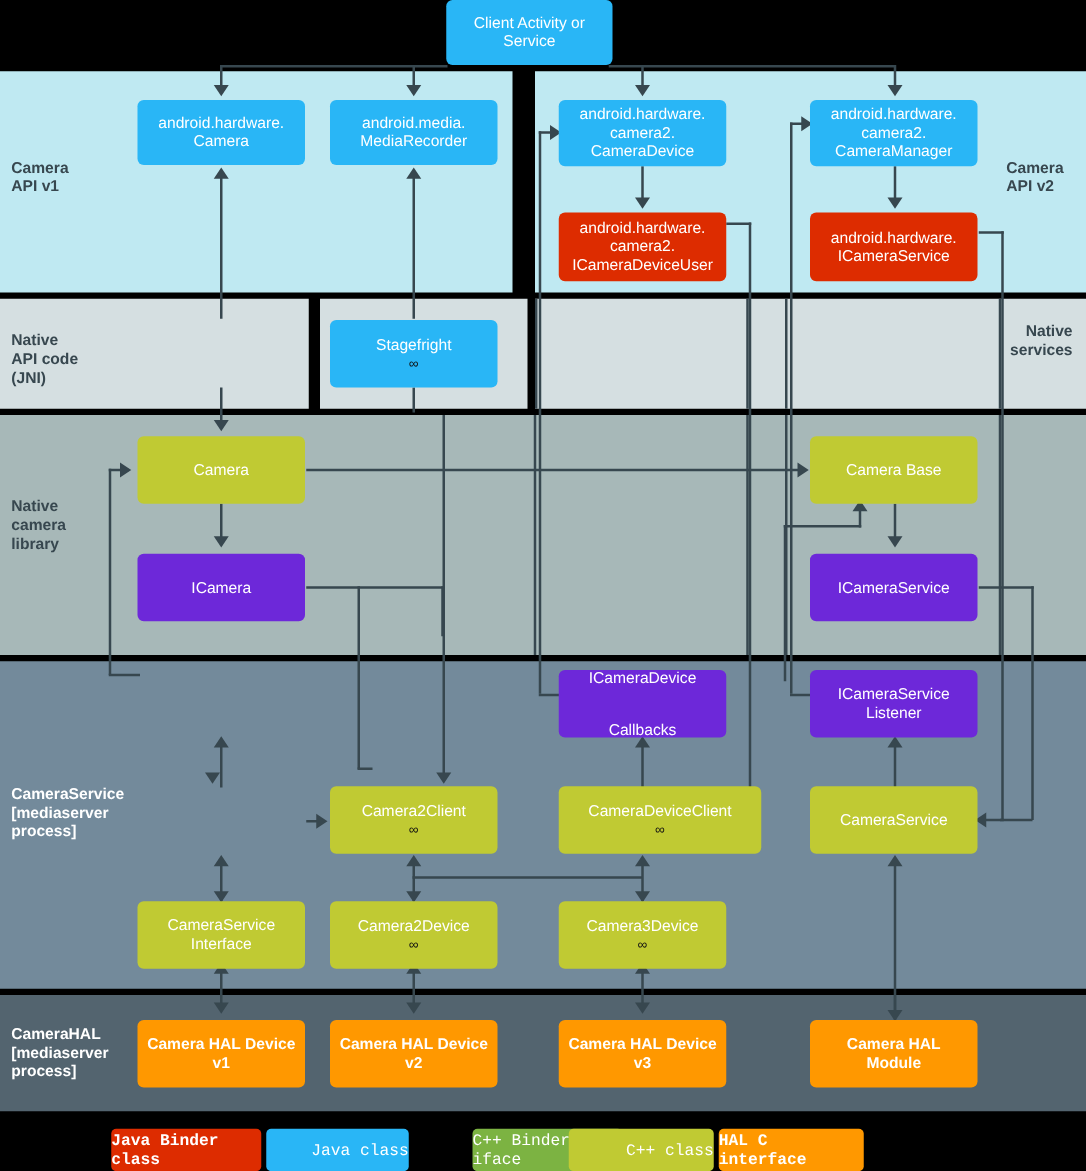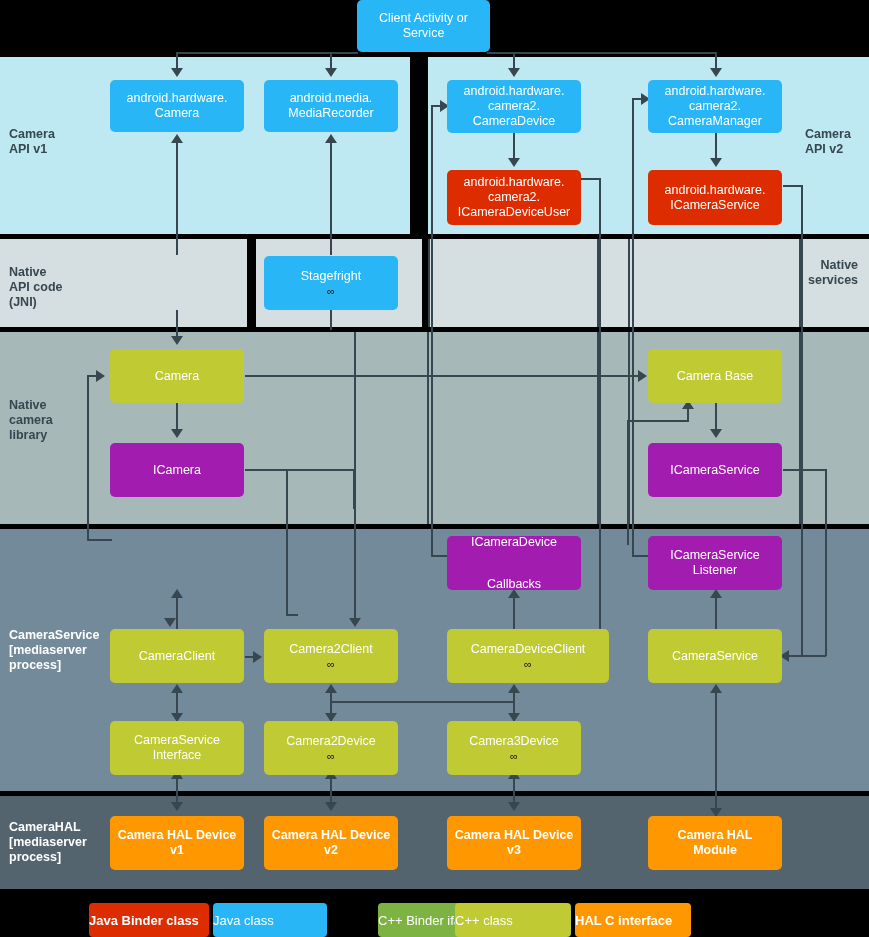--- a/index.html
+++ b/index.html
@@ -13,39 +13,39 @@
 
   
   .node{position:absolute;border-radius:5px;display:flex;flex-direction:column;
         align-items:center;justify-content:center;text-align:center;
         color:#fff;font-size:12.5px;line-height:15px;box-sizing:border-box;padding:2px 4px;}
   .node.bold{font-weight:bold;}
   .node .sub{font-size:11px;line-height:11px;color:#111;margin-top:2px;font-weight:normal;}
 
   .t-javabinder{background:#dd2c00;}
   .t-java{background:#29b6f6;}
-  .t-cppbinder{background:#a21caf;}
+  .t-cppbinder{background:#6d28d9;}
   .t-cpp{background:#c0ca33;}
   .t-hal{background:#ff9800;}
   .t-java-top{background:#29b6f6;}
 
   
   .ln{position:absolute;background:#37474f;}
   .lnv{width:2px;}
   .lnh{height:2px;}
   .arrow{position:absolute;width:0;height:0;}
   .arrow.down{border-left:6px solid transparent;border-right:6px solid transparent;border-top:9px solid #37474f;}
   .arrow.up{border-left:6px solid transparent;border-right:6px solid transparent;border-bottom:9px solid #37474f;}
   .arrow.right{border-top:6px solid transparent;border-bottom:6px solid transparent;border-left:9px solid #37474f;}
   .arrow.left{border-top:6px solid transparent;border-bottom:6px solid transparent;border-right:9px solid #37474f;}
 
   
   .vsep{position:absolute;width:2px;background:#37474f;}
   .lg{position:absolute;top:903px;height:34px;border-radius:4px;color:#fff;
-      font-size:13px;display:flex;align-items:center;justify-content:flex-start;}
+      font-size:13px;display:flex;align-items:center;justify-content:flex-end;font-family:Liberation Mono, monospace;}
   .lg.bold{font-weight:bold;}
 </style>
 </head>
 <body>
 
 <div id="stage">
 
   <div class="band" style="left:0;top:57px;width:410px;height:177px;background:#bfe9f2;"></div>
   <div class="band" style="left:428px;top:57px;width:441px;height:177px;background:#bfe9f2;"></div>
 
@@ -289,23 +289,20 @@
   <div class="node t-cppbinder" style="left:447px;top:536px;width:134px;height:54px;gap:27px;">
     <div>ICameraDevice</div>
     <div>Callbacks</div>
   </div>
 
   <div class="node t-cppbinder" style="left:648px;top:536px;width:134px;height:54px;">
     <div>ICameraService</div>
     <div>Listener</div>
   </div>
 
-  <div class="node t-cpp" style="left:110px;top:629px;width:134px;height:54px;">
-    <div>CameraClient</div>
-  </div>
 
   <div class="node t-cpp" style="left:264px;top:629px;width:134px;height:54px;">
     <div>Camera2Client</div>
     <div class="sub">∞</div>
   </div>
 
   <div class="node t-cpp" style="left:447px;top:629px;width:162px;height:54px;">
     <div>CameraDeviceClient</div>
     <div class="sub">∞</div>
   </div>

